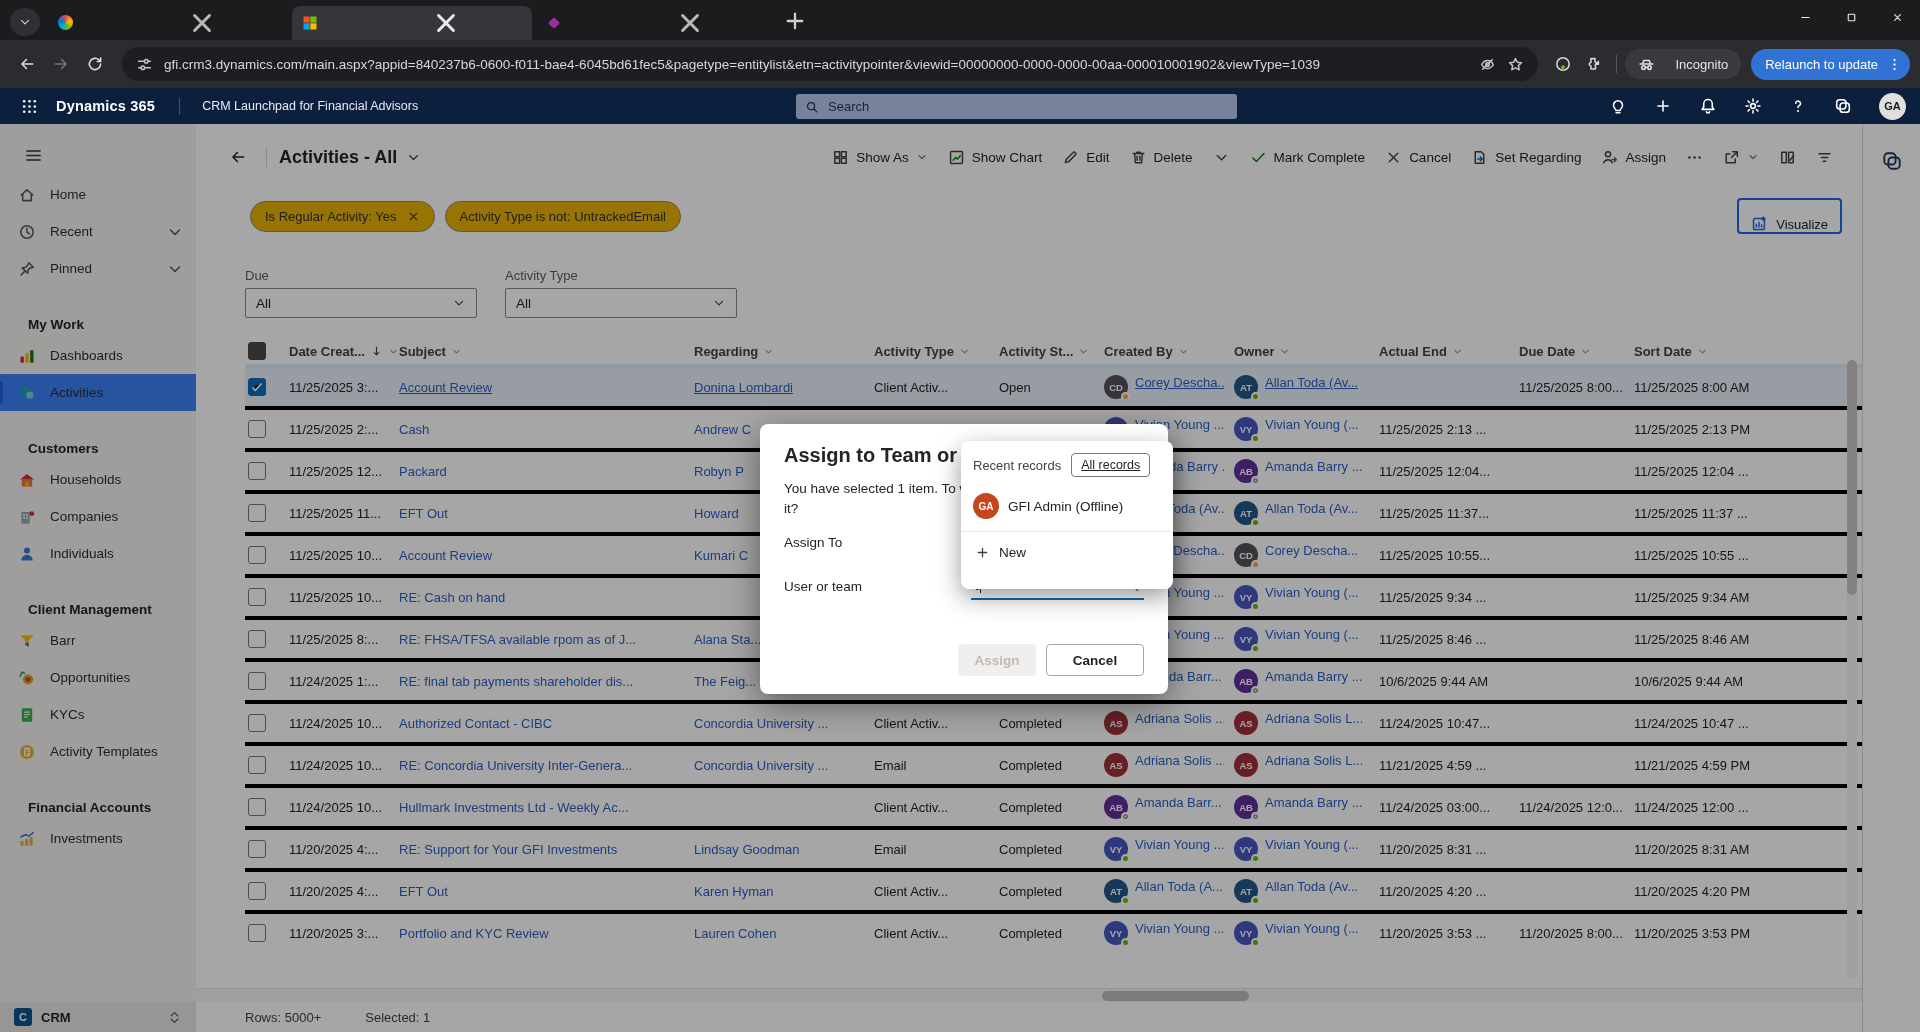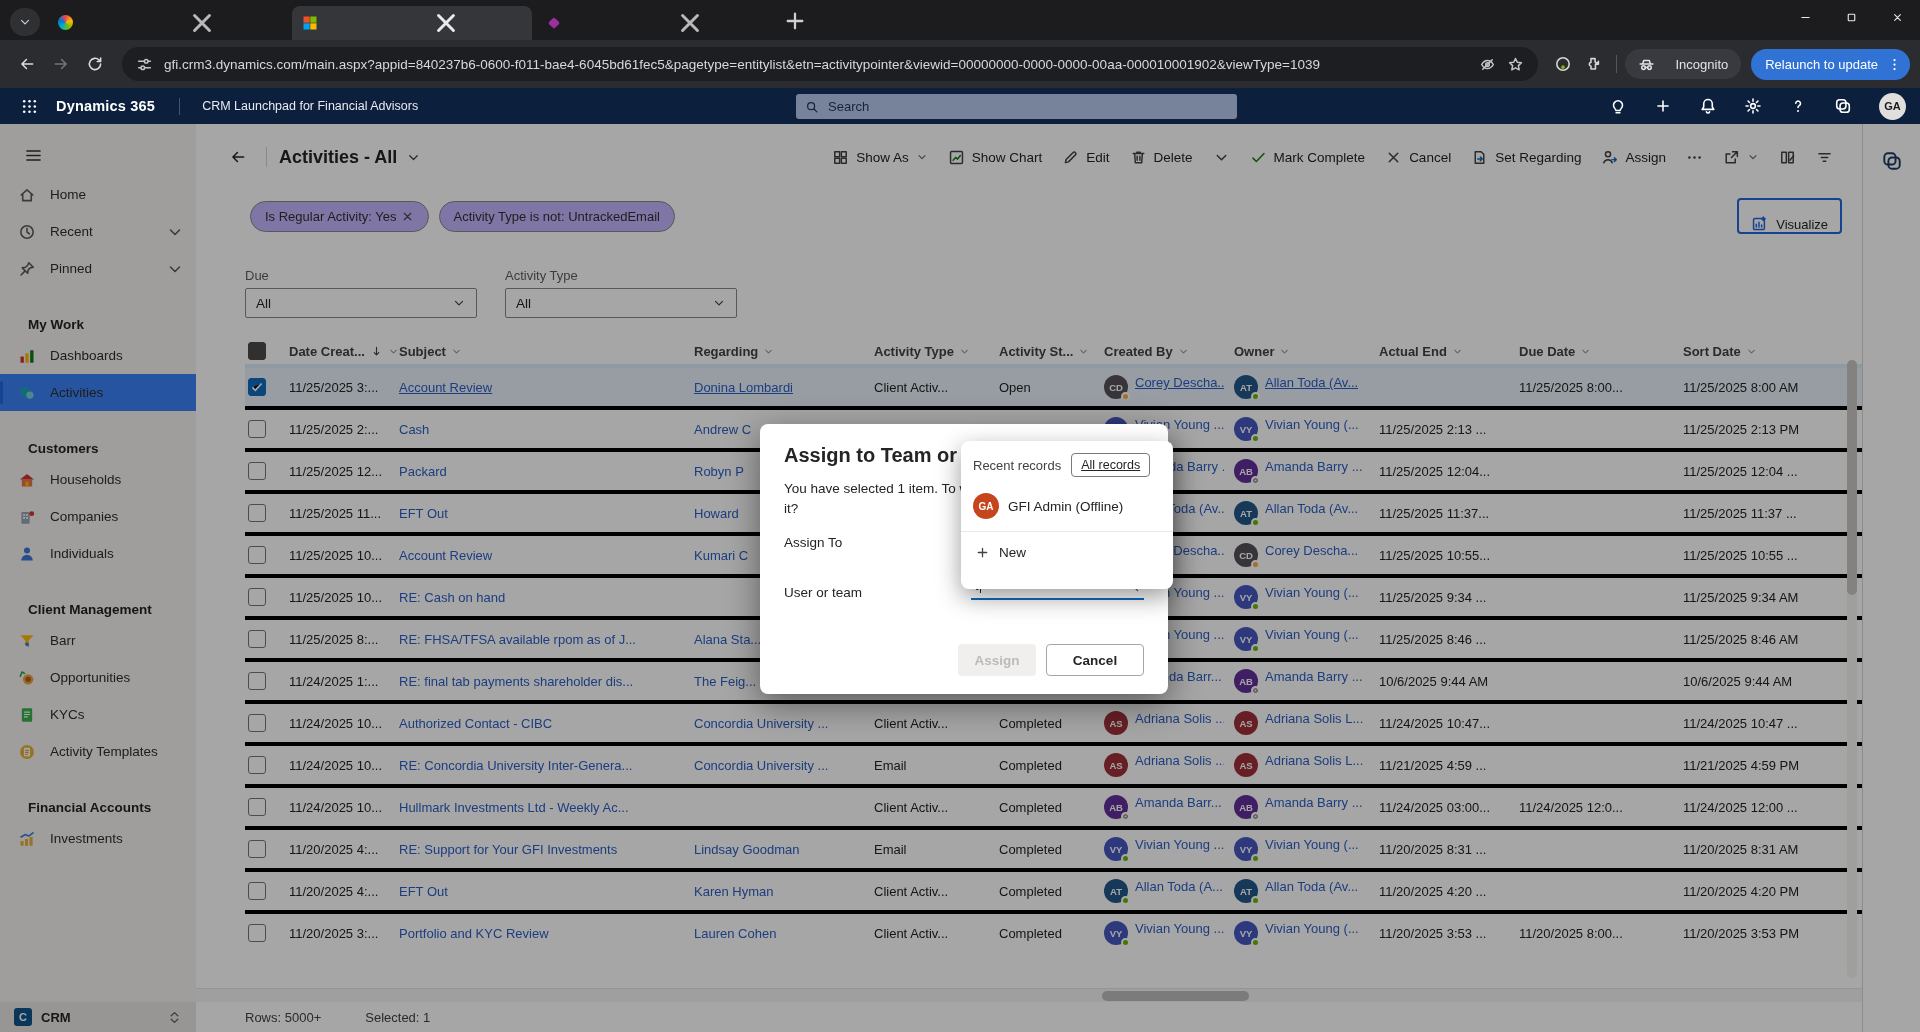--- a/index.html
+++ b/index.html
@@ -91,22 +91,22 @@
   .cmd-btn{display:flex;align-items:center;gap:7px;height:36px;padding:0 9px;font-size:13.5px;color:#242424;border-radius:4px}
   .cmd-btn .ic{width:17px;height:17px;color:#424242}
   .cmd-btn .chev{width:12px;height:12px;color:#616161}
 
   .filterbar{height:52px;display:flex;align-items:center;padding:0 20px 0 32px}
   .askbox{width:752px;height:34px;border:1px solid #c7c5c3;border-radius:4px;display:flex;align-items:center;
           padding:0 12px;gap:10px;background:#fff}
   .askbox .ic{width:17px;height:17px;color:#5b5b5b}
   .ask-ph{font-size:13.5px;color:#616161}
   .chips{display:flex;gap:10px;margin-left:22px}
-  .chip{height:31px;border:1px solid #8a8886;border-radius:16px;display:flex;align-items:center;padding:0 14px;gap:4px;
-        font-size:13px;color:#323130;background:#c4b5fd}
+  .chip{height:31px;border:1px solid #8a8886;border-radius:16px;display:flex;align-items:center;padding:0 14px;gap:10px;
+        font-size:13px;color:#323130;background:#eab308}
   .chip .ic{width:13px;height:13px;color:#424242}
   .visualize{margin-left:auto;height:36px;border:2px solid #2266e3;border-radius:4px;display:flex;align-items:flex-end;
              gap:8px;padding:0 12px;font-size:13px;color:#242424;background:#fff}
   .visualize .ic{width:17px;height:17px;color:#2266e3}
 
   .content{flex:1;background:#fff;padding:26px 0 0 49px;position:relative;overflow:hidden}
   .vf{display:flex;gap:28px}
   .vf-label{display:block;font-size:13px;color:#605e5c;margin-bottom:5px}
   .vf-select{width:232px;height:30px;border:1px solid #8a8886;border-radius:2px;display:flex;align-items:center;
              padding:0 10px;font-size:13.5px;color:#242424;background:#fff}
@@ -114,21 +114,21 @@
 
   .grid{margin-top:20px;font-size:13px;color:#242424}
   .g-head{display:flex;height:26px;align-items:center}
   .g-cell{flex:none;padding-right:10px;overflow:hidden;white-space:nowrap}
   .g-head .g-cell{font-weight:600;color:#424242;display:flex;align-items:center;gap:5px}
   .hd-chev{width:11px;height:11px;color:#616161}
   .sort{width:13px;height:13px;color:#424242}
   .g-row{display:flex;height:42px;align-items:center;border-top:4px solid #000000}
   .g-row.sel{background:#e9f2fb;border-color:#dcebf9}
   .w-cb{width:44px;padding-left:3px}.w-dc{width:110px}.w-su{width:295px}.w-re{width:180px}.w-ty{width:125px}
-  .w-st{width:105px}.w-pc{width:130px}.w-po{width:145px}.w-ae{width:140px}.w-dd{width:164px}.w-sd{width:160px}
+  .w-st{width:105px}.w-pc{width:130px}.w-po{width:145px}.w-ae{width:140px}.w-dd{width:115px}.w-sd{width:160px}
   .cbx{width:18px;height:18px;border:1px solid #767676;border-radius:3px;background:#fff;display:flex;
        align-items:center;justify-content:center}
   .cbx.all{background:#4c4a48;border-color:#4c4a48}
   .cbx.checked{background:#0f6cbd;border-color:#0f6cbd}
   .lnk{color:#2b5fc4}
   .persona{display:flex;align-items:flex-start;gap:7px}
   .avatar{width:24px;height:24px;border-radius:50%;color:#fff;font-size:9.5px;font-weight:700;display:flex;
           align-items:center;justify-content:center;position:relative;flex:none}
   .pres{position:absolute;right:-2px;bottom:-2px;width:9px;height:9px;border-radius:50%;border:2px solid #fff}
   .pres.online{background:#6bb700}.pres.away{background:#ffaa44}
@@ -148,21 +148,21 @@
   .rail-btn .ic{width:22px;height:22px}
 
   .dim{position:absolute;left:0;top:0;right:0;bottom:0;background:rgba(0,0,0,.35);z-index:40}
 
   
   .dialog{position:absolute;left:760px;top:424px;width:408px;height:270px;background:#fff;border-radius:8px;
           box-shadow:0 10px 34px rgba(0,0,0,.45);z-index:50;padding:20px 24px;overflow:hidden}
   .dlg-title{font-size:20px;font-weight:600;color:#242424;white-space:nowrap}
   .dlg-body{margin-top:12px;font-size:13.5px;color:#242424;line-height:20px;white-space:nowrap}
   .dlg-label{margin-top:16px;font-size:13.5px;color:#242424}
-  .dlg-row{margin-top:22px;display:flex;align-items:flex-end}
+  .dlg-row{margin-top:22px;display:flex;align-items:center}
   .dlg-label2{font-size:13.5px;color:#242424;width:190px}
   .lookup{width:176px;height:28px;border-bottom:2px solid #0f6cbd;display:flex;align-items:center;padding:0 4px}
   .lookup-val{font-size:13.5px;color:#242424}
   .caret{width:1px;height:16px;background:#242424;margin-left:1px}
   .lookup .ic{margin-left:auto;width:15px;height:15px;color:#605e5c}
   .dlg-btns{position:absolute;right:24px;bottom:18px;display:flex;gap:10px}
   .btn{height:32px;border-radius:4px;font-size:13.5px;display:flex;align-items:center;justify-content:center;font-weight:600}
   .btn-assign{width:78px;background:#f1efee;color:#bdbab7}
   .btn-cancel{width:98px;background:#fff;border:1px solid #a8a6a4;color:#242424}
 

